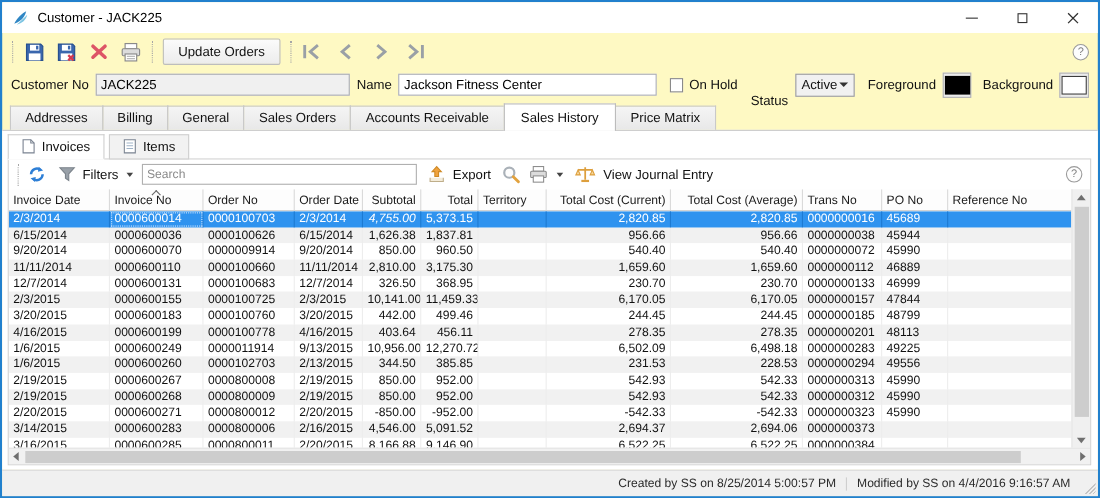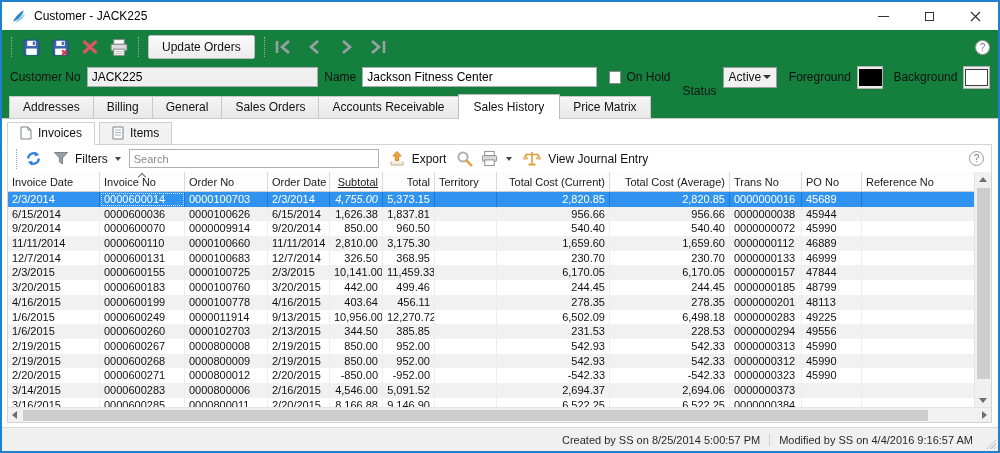--- a/index.html
+++ b/index.html
@@ -1,18 +1,18 @@
 <!DOCTYPE html>
 <html><head>
 <meta charset="utf-8">
 <style>
   html,body{margin:0;padding:0;background:#d7e3ef;}
   *{box-sizing:border-box;}
   .window{width:1000px;height:453px;border:2px solid #2180cd;display:flex;flex-direction:column;
-    background:#15803d;font-family:"Liberation Sans",sans-serif;color:#111;position:relative;}
+    background:#fef9c3;font-family:"Liberation Sans",sans-serif;color:#111;position:relative;}
   
   .titlebar{height:28px;background:#fff;display:flex;align-items:center;padding-left:8px;flex:none;}
   .app-icon{width:17px;height:17px;display:inline-flex;}
   .title-text{font-size:12px;margin-left:7px;color:#000;}
   .win-controls{margin-left:auto;display:flex;height:100%;}
   .win-btn{width:46px;display:flex;align-items:center;justify-content:center;}
   .g-min{width:11px;border-top:1px solid #333;display:inline-block;}
   .g-max{width:9px;height:9px;border:1px solid #333;display:inline-block;}
   
   .toolbar{height:34px;display:flex;align-items:center;padding:0 8px 0 4px;flex:none;}
@@ -305,21 +305,21 @@
               <div class="hcell a-left" style="width: 85px;">
                 <span>Invoice No</span>
                 <i class="sortmark"></i>
               </div>
               <div class="hcell a-left" style="width: 83px;">
                 <span>Order No</span>
               </div>
               <div class="hcell a-left" style="width: 62px;">
                 <span>Order Date</span>
               </div>
-              <div class="hcell a-right" style="width: 53px; text-decoration: underline;">
+              <div class="hcell a-right" style="width: 53px;">
                 <span>Subtotal</span>
               </div>
               <div class="hcell a-right" style="width: 52px;">
                 <span>Total</span>
               </div>
               <div class="hcell a-left" style="width: 62px;">
                 <span>Territory</span>
               </div>
               <div class="hcell a-right" style="width: 113px;">
                 <span>Total Cost (Current)</span>

